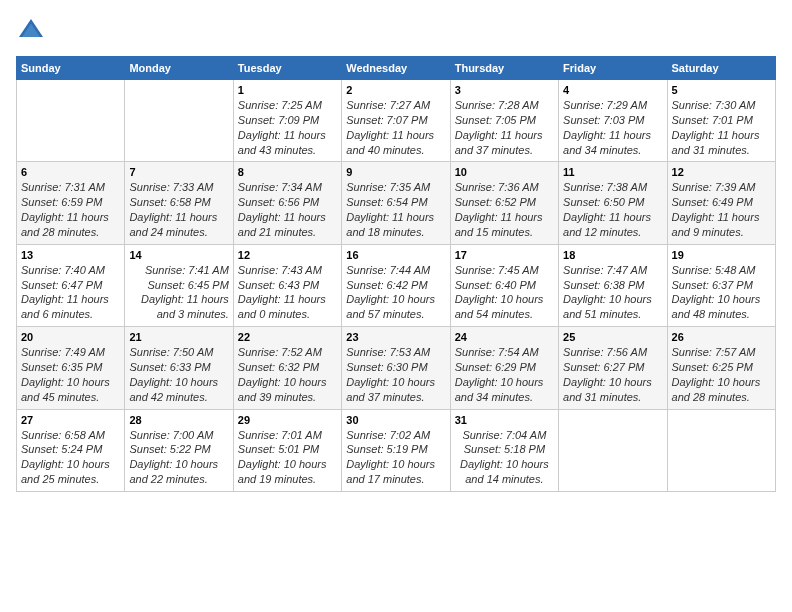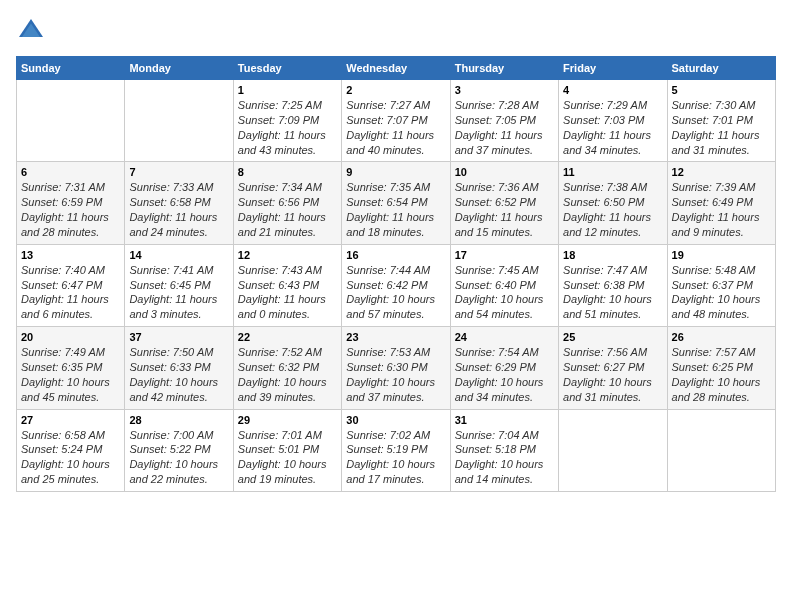--- a/index.html
+++ b/index.html
@@ -205,21 +205,21 @@
         </tr>
         <tr>
           <td>
             <span class="day-num">13</span>
             <div class="day-info" style="white-space: pre-line;">Sunrise: 7:40 AM
 Sunset: 6:47 PM
 Daylight: 11 hours and 6 minutes.</div>
           </td>
           <td>
             <span class="day-num">14</span>
-            <div class="day-info" style="white-space: pre-line;">Sunrise: 7:41 AM
+            <div class="day-info" style="white-space: pre-line; text-align: right;">Sunrise: 7:41 AM
 Sunset: 6:45 PM
 Daylight: 11 hours and 3 minutes.</div>
           </td>
           <td>
             <span class="day-num">12</span>
             <div class="day-info" style="white-space: pre-line;">Sunrise: 7:43 AM
 Sunset: 6:43 PM
 Daylight: 11 hours and 0 minutes.</div>
           </td>
           <td>
@@ -248,21 +248,21 @@
           </td>
         </tr>
         <tr>
           <td>
             <span class="day-num">20</span>
             <div class="day-info" style="white-space: pre-line;">Sunrise: 7:49 AM
 Sunset: 6:35 PM
 Daylight: 10 hours and 45 minutes.</div>
           </td>
           <td>
-            <span class="day-num">37</span>
+            <span class="day-num">21</span>
             <div class="day-info" style="white-space: pre-line;">Sunrise: 7:50 AM
 Sunset: 6:33 PM
 Daylight: 10 hours and 42 minutes.</div>
           </td>
           <td>
             <span class="day-num">22</span>
             <div class="day-info" style="white-space: pre-line;">Sunrise: 7:52 AM
 Sunset: 6:32 PM
 Daylight: 10 hours and 39 minutes.</div>
           </td>
@@ -311,21 +311,21 @@
 Daylight: 10 hours and 19 minutes.</div>
           </td>
           <td>
             <span class="day-num">30</span>
             <div class="day-info" style="white-space: pre-line;">Sunrise: 7:02 AM
 Sunset: 5:19 PM
 Daylight: 10 hours and 17 minutes.</div>
           </td>
           <td>
             <span class="day-num">31</span>
-            <div class="day-info" style="white-space: pre-line;">Sunrise: 7:04 AM
+            <div class="day-info" style="white-space: pre-line; text-align: center;">Sunrise: 7:04 AM
 Sunset: 5:18 PM
 Daylight: 10 hours and 14 minutes.</div>
           </td>
           <td class="empty"></td>
           <td class="empty"></td>
         </tr>
       </tbody>
   </table>
 </div>
 

